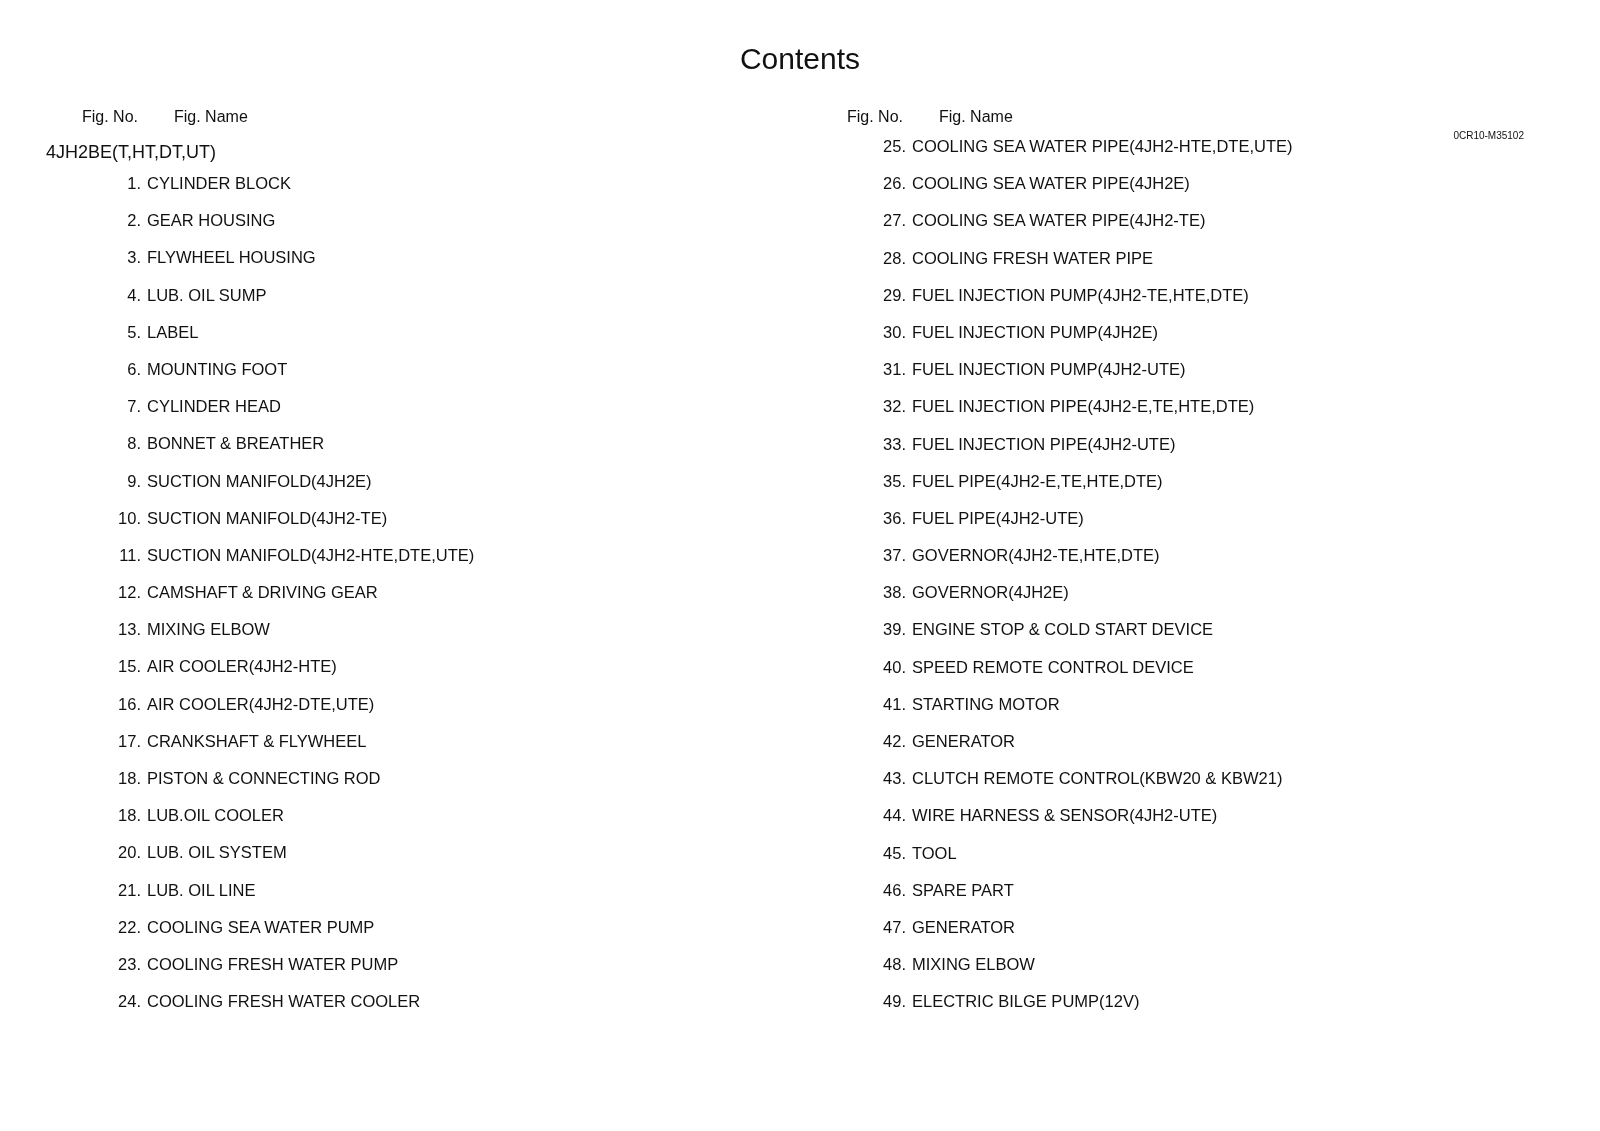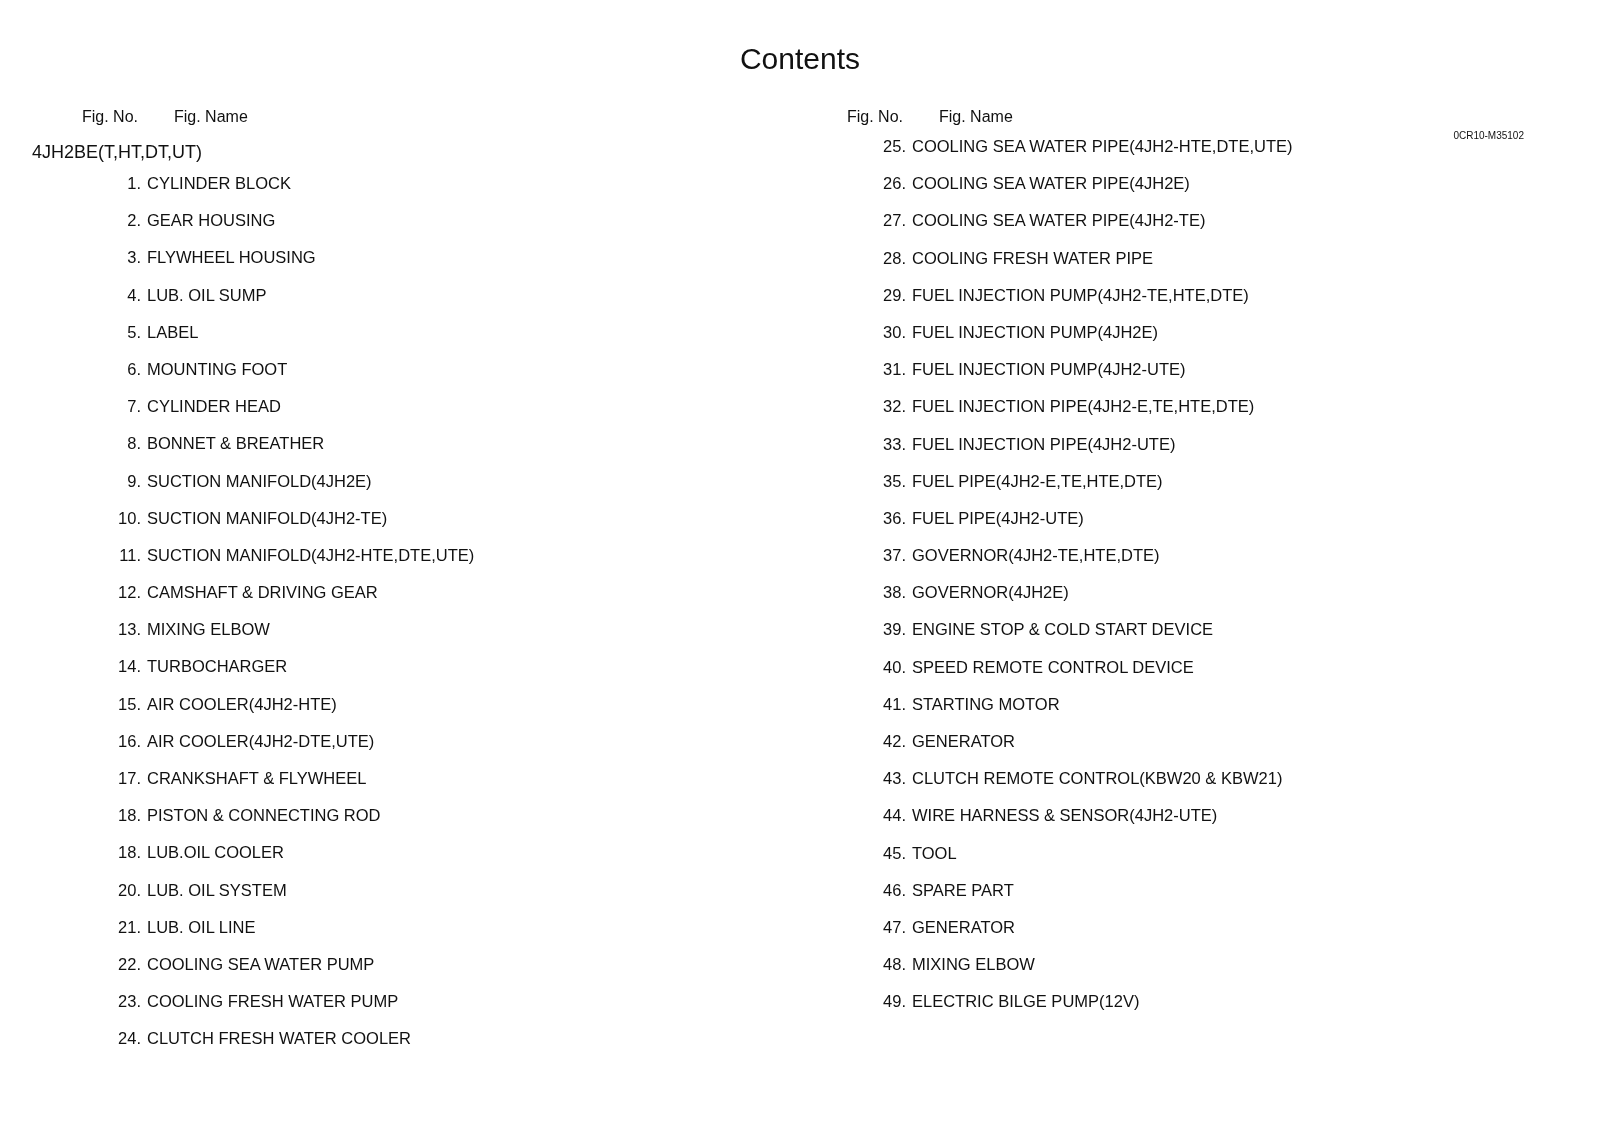--- a/index.html
+++ b/index.html
@@ -13,21 +13,21 @@
     }
     .doc-code {
       position: absolute; right: 76px; top: 82px; font-size: 10px; margin-top: 48px;
     }
     .col-header {
       position: absolute; top: 108px; font-size: 16px;
     }
     .col-header span { display: inline-block; }
     .col-header .h-no { width: 92px; }
     .section-title {
-      position: absolute; left: 32px; top: 142px; font-size: 18px;
+      position: absolute; left: 46px; top: 142px; font-size: 18px;
     }
     .list {
       position: absolute; margin: 0; padding: 0; list-style: none;
     }
     .list li {
       height: 37.2px; font-size: 16.5px; white-space: nowrap; display: flex; 
     }
     .list li .num { display: inline-block; width: 30px; text-align: right; padding-right: 6px; }
     .list li .name { display: inline-block; }
     #list-left { left: 111px; top: 174px; }
@@ -95,24 +95,20 @@
     </li>
     <li>
       <span class="num">12.</span>
       <span class="name">CAMSHAFT &amp; DRIVING GEAR</span>
     </li>
     <li>
       <span class="num">13.</span>
       <span class="name">MIXING ELBOW</span>
     </li>
     <li>
-      <span class="num">14.</span>
-      <span class="name">TURBOCHARGER</span>
-    </li>
-    <li>
       <span class="num">15.</span>
       <span class="name">AIR COOLER(4JH2-HTE)</span>
     </li>
     <li>
       <span class="num">16.</span>
       <span class="name">AIR COOLER(4JH2-DTE,UTE)</span>
     </li>
     <li>
       <span class="num">17.</span>
       <span class="name">CRANKSHAFT &amp; FLYWHEEL</span>
@@ -136,21 +132,21 @@
     <li>
       <span class="num">22.</span>
       <span class="name">COOLING SEA WATER PUMP</span>
     </li>
     <li>
       <span class="num">23.</span>
       <span class="name">COOLING FRESH WATER PUMP</span>
     </li>
     <li>
       <span class="num">24.</span>
-      <span class="name">CLUTCH FRESH WATER COOLER</span>
+      <span class="name">COOLING FRESH WATER COOLER</span>
     </li>
   </ul>
 <ul class="list" id="list-right">
     <li>
       <span class="num">25.</span>
       <span class="name">COOLING SEA WATER PIPE(4JH2-HTE,DTE,UTE)</span>
     </li>
     <li>
       <span class="num">26.</span>
       <span class="name">COOLING SEA WATER PIPE(4JH2E)</span>

